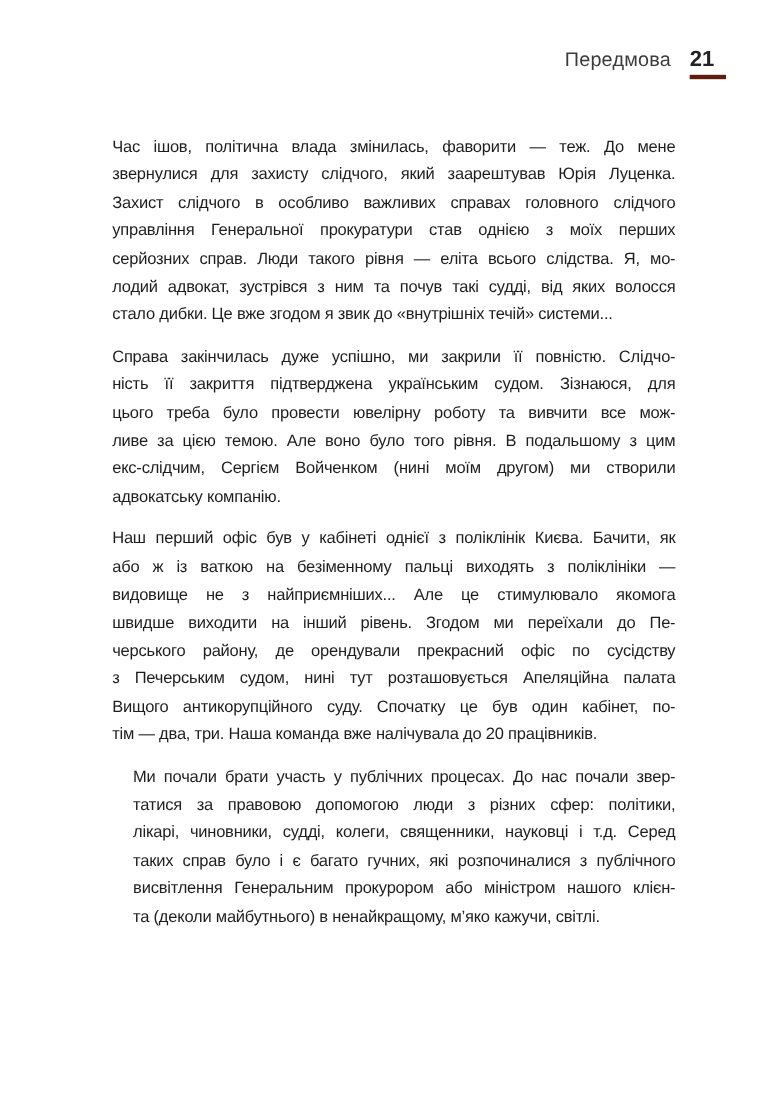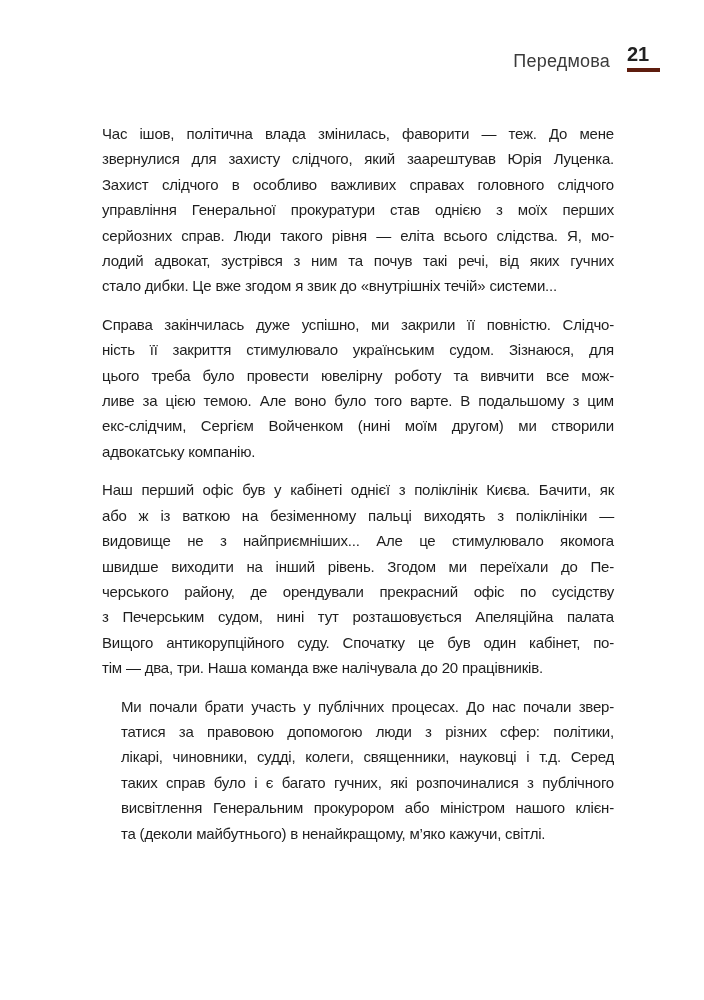--- a/index.html
+++ b/index.html
@@ -9,21 +9,21 @@
     background: #ffffff;
     position: relative;
     font-family: "Liberation Sans", sans-serif;
     overflow: hidden;
   }
   .running-head {
     position: absolute;
     top: 44px;
     right: 44px;
     display: flex;
-    align-items: flex-end;
+    align-items: flex-start;
   }
   .running-head .section-title {
     font-size: 18px;
     color: #3b3b3b;
     letter-spacing: 0.2px;
   }
   .pagenum-wrap {
     display: flex;
     flex-direction: column;
     align-items: flex-start;
@@ -72,28 +72,28 @@
   </span>
 </div>
 
 <div class="page-text">
     <div class="paragraph">
       <div class="line">Час ішов, політична влада змінилась, фаворити — теж. До мене</div>
       <div class="line">звернулися для захисту слідчого, який заарештував Юрія Луценка.</div>
       <div class="line">Захист слідчого в особливо важливих справах головного слідчого</div>
       <div class="line">управління Генеральної прокуратури став однією з моїх перших</div>
       <div class="line">серйозних справ. Люди такого рівня — еліта всього слідства. Я, мо-</div>
-      <div class="line">лодий адвокат, зустрівся з ним та почув такі речі, від яких гучних</div>
+      <div class="line">лодий адвокат, зустрівся з ним та почув такі судді, від яких волосся</div>
       <div class="line last">стало дибки. Це вже згодом я звик до «внутрішніх течій» системи...</div>
     </div>
     <div class="paragraph">
       <div class="line">Справа закінчилась дуже успішно, ми закрили її повністю. Слідчо-</div>
-      <div class="line">ність її закриття стимулювало українським судом. Зізнаюся, для</div>
+      <div class="line">ність її закриття підтверджена українським судом. Зізнаюся, для</div>
       <div class="line">цього треба було провести ювелірну роботу та вивчити все мож-</div>
-      <div class="line">ливе за цією темою. Але воно було того варте. В подальшому з цим</div>
+      <div class="line">ливе за цією темою. Але воно було того рівня. В подальшому з цим</div>
       <div class="line">екс-слідчим, Сергієм Войченком (нині моїм другом) ми створили</div>
       <div class="line last">адвокатську компанію.</div>
     </div>
     <div class="paragraph">
       <div class="line">Наш перший офіс був у кабінеті однієї з поліклінік Києва. Бачити, як</div>
       <div class="line">або ж із ваткою на безіменному пальці виходять з поліклініки —</div>
       <div class="line">видовище не з найприємніших... Але це стимулювало якомога</div>
       <div class="line">швидше виходити на інший рівень. Згодом ми переїхали до Пе-</div>
       <div class="line">черського району, де орендували прекрасний офіс по сусідству</div>
       <div class="line">з Печерським судом, нині тут розташовується Апеляційна палата</div>

